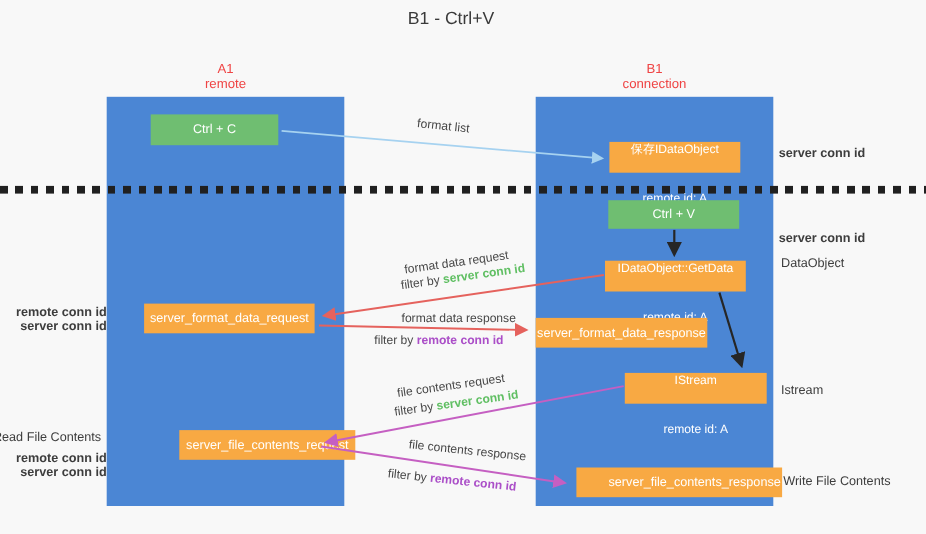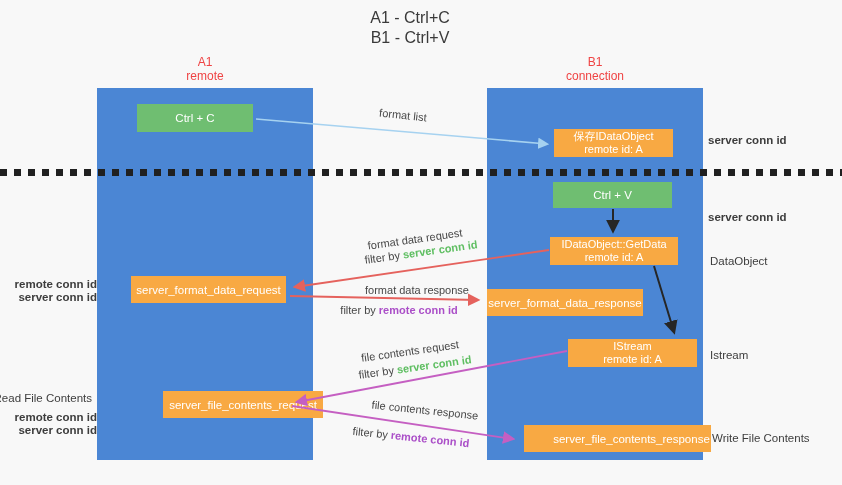--- a/index.html
+++ b/index.html
@@ -11,21 +11,21 @@
 
   .lane{position:absolute;top:88px;width:216px;height:372px;background:#4b86d4;}
   .lane-header{position:absolute;top:55px;width:120px;text-align:center;
                font-size:12px;line-height:14px;color:#ef4444;}
 
   .dotline{position:absolute;left:0;top:169px;width:842px;height:7px;
            background:repeating-linear-gradient(to right,#202020 0 7px,transparent 7px 14px);}
 
   .node{position:absolute;display:flex;flex-direction:column;align-items:center;
         justify-content:center;color:#ffffff;text-align:center;}
-  .node .l1,.node .l2{line-height:13px;font-size:11px;}
+  .node .l1,.node .l2{line-height:13px;font-size:11px;margin-top:32px;}
   .green{background:#6fbe71;font-size:11.5px;}
   .orange{background:#f8a943;font-size:11.5px;}
 
   .flabel{position:absolute;white-space:nowrap;font-size:11px;color:#474747;}
   .ctr{transform:translate(-50%,-50%);}
   .rot-n8{transform:translate(-50%,-50%) rotate(-8deg);}
   .rot-p6{transform:translate(-50%,-50%) rotate(6deg);}
   .g{color:#60bf63;font-weight:bold;}
   .p{color:#ab4fc8;font-weight:bold;}
 
@@ -33,21 +33,20 @@
   .ralign{text-align:right;}
 
   svg.arrows{position:absolute;left:0;top:0;pointer-events:none;}
 </style>
 </head>
 <body>
 
 <div id="canvas">
 
   <div class="title">
-    <div>A1 - Ctrl+C</div>
     <div>B1 - Ctrl+V</div>
   </div>
 
   <div class="lane-header" style="left:145px;">
     <div>A1</div>
     <div>remote</div>
   </div>
   <div class="lane-header" style="left:535px;">
     <div>B1</div>
     <div>connection</div>
@@ -137,17 +136,17 @@
   </div>
 
   <div class="sidelabel ralign p" style="right:745px;top:278px;">remote conn id</div>
   <div class="sidelabel ralign g" style="right:745px;top:291px;">server conn id</div>
   <div class="sidelabel ralign" style="right:750px;top:392px;">Read File Contents</div>
   <div class="sidelabel ralign p" style="right:745px;top:411px;">remote conn id</div>
   <div class="sidelabel ralign g" style="right:745px;top:424px;">server conn id</div>
 
   <div class="sidelabel g" style="left:708px;top:134px;">server conn id</div>
   <div class="sidelabel g" style="left:708px;top:211px;">server conn id</div>
-  <div class="sidelabel" style="left:710px;top:255px;">DataObject</div>
+  <div class="sidelabel" style="left:710px;top:234px;">DataObject</div>
   <div class="sidelabel" style="left:710px;top:349px;">Istream</div>
   <div class="sidelabel" style="left:712px;top:432px;">Write File Contents</div>
 
 </div>
 
 </body></html>

